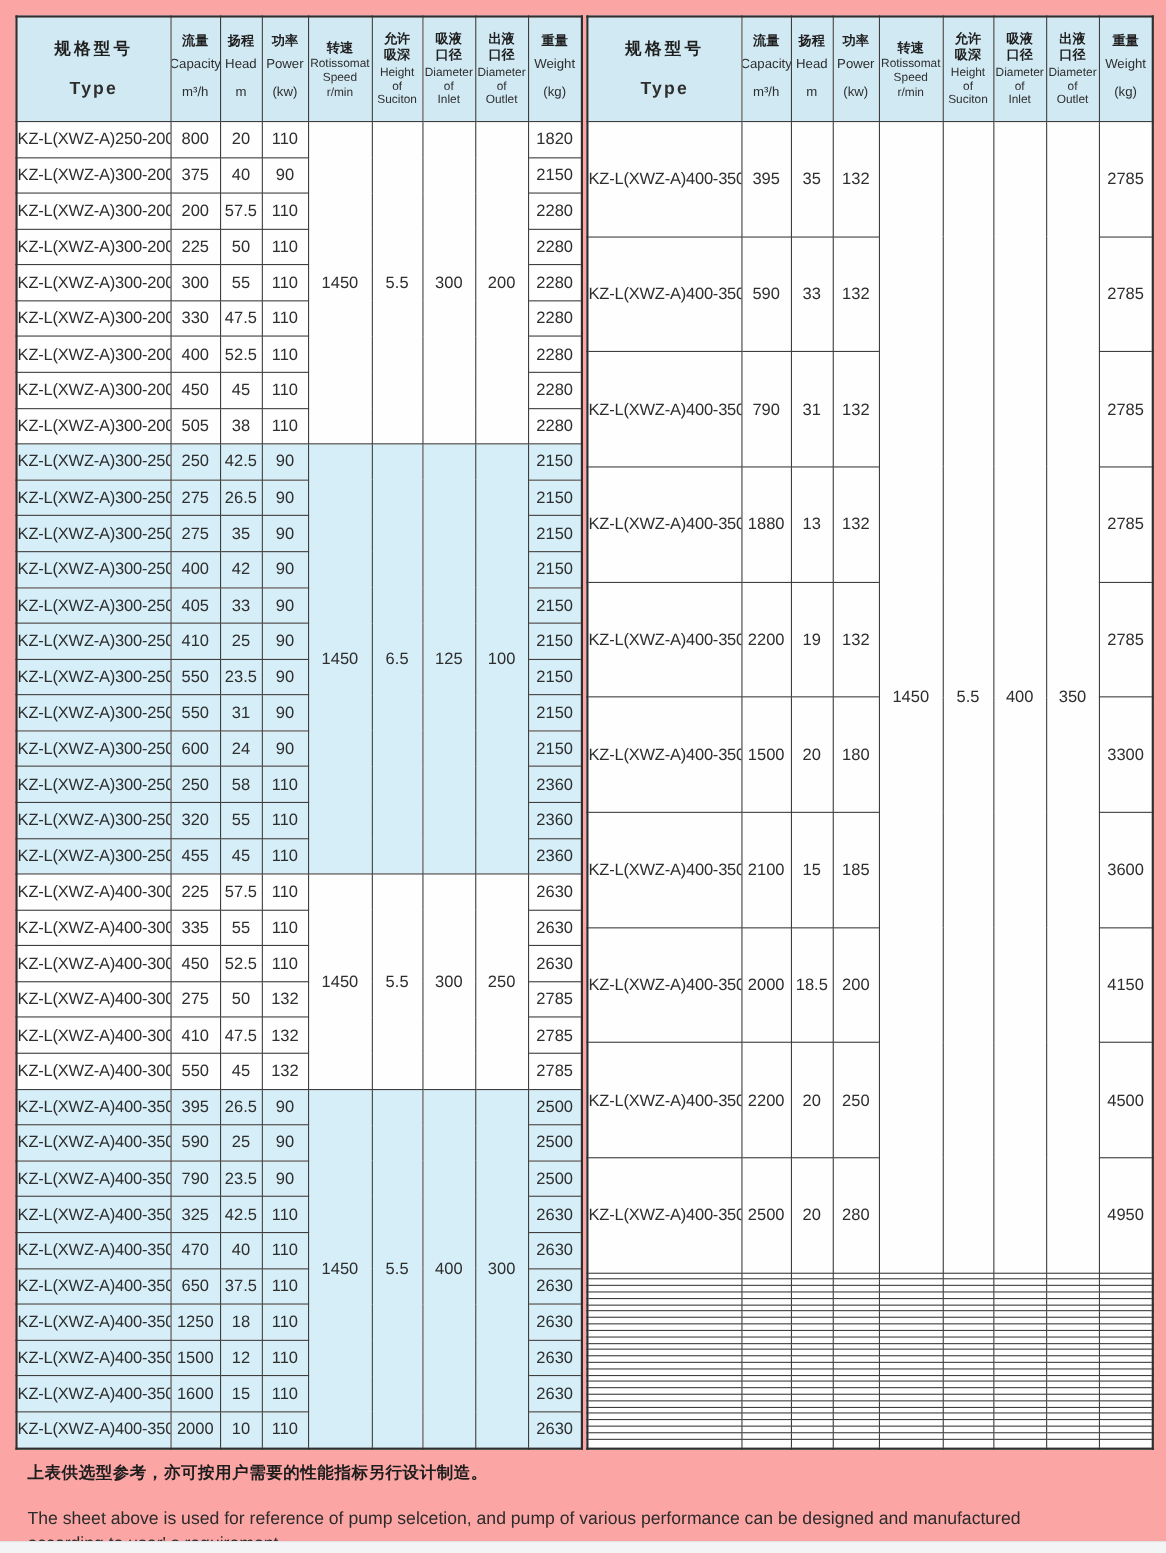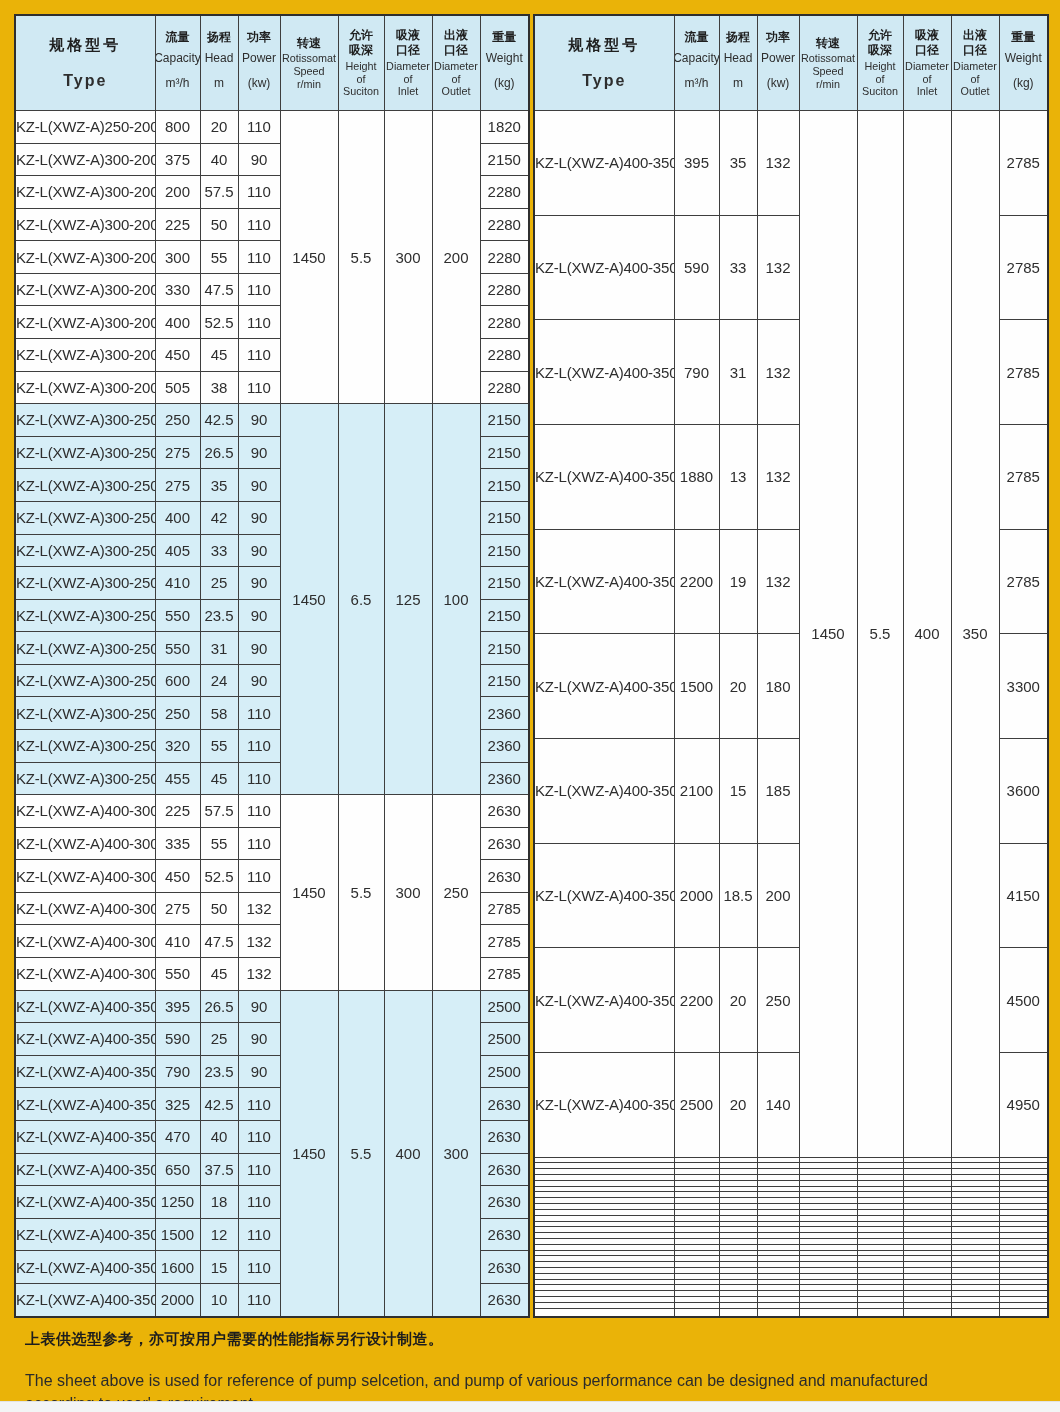--- a/index.html
+++ b/index.html
@@ -1,17 +1,17 @@
 <!DOCTYPE html>
 <html><head>
 <meta charset="utf-8">
 <style>
   html,body{margin:0;padding:0;}
   body{background:#ffffff;font-family:"Liberation Sans","DejaVu Sans",sans-serif;}
-  .page{position:relative;width:1060px;height:1412px;background:#eab308;overflow:hidden;}
+  .page{position:relative;width:1060px;height:1412px;background:#fca5a5;overflow:hidden;}
 
   table.t{
     position:absolute;top:14px;
     border-collapse:collapse;table-layout:fixed;
     width:514px;height:1304px;
     border:2px solid #2f2f2f;
     background:#fefefe;
   }
   #left-table{left:14px;}
   #right-table{left:533px;}
@@ -568,21 +568,21 @@
           <td class="td-model">KZ-L(XWZ-A)400-350DF₂</td>
           <td>2200</td>
           <td>20</td>
           <td>250</td>
           <td>4500</td>
         </tr>
         <tr>
           <td class="td-model">KZ-L(XWZ-A)400-350DF₃</td>
           <td>2500</td>
           <td>20</td>
-          <td>140</td>
+          <td>280</td>
           <td>4950</td>
         </tr>
         <tr>
           <td></td>
           <td></td>
           <td></td>
           <td></td>
           <td></td>
           <td></td>
           <td></td>

